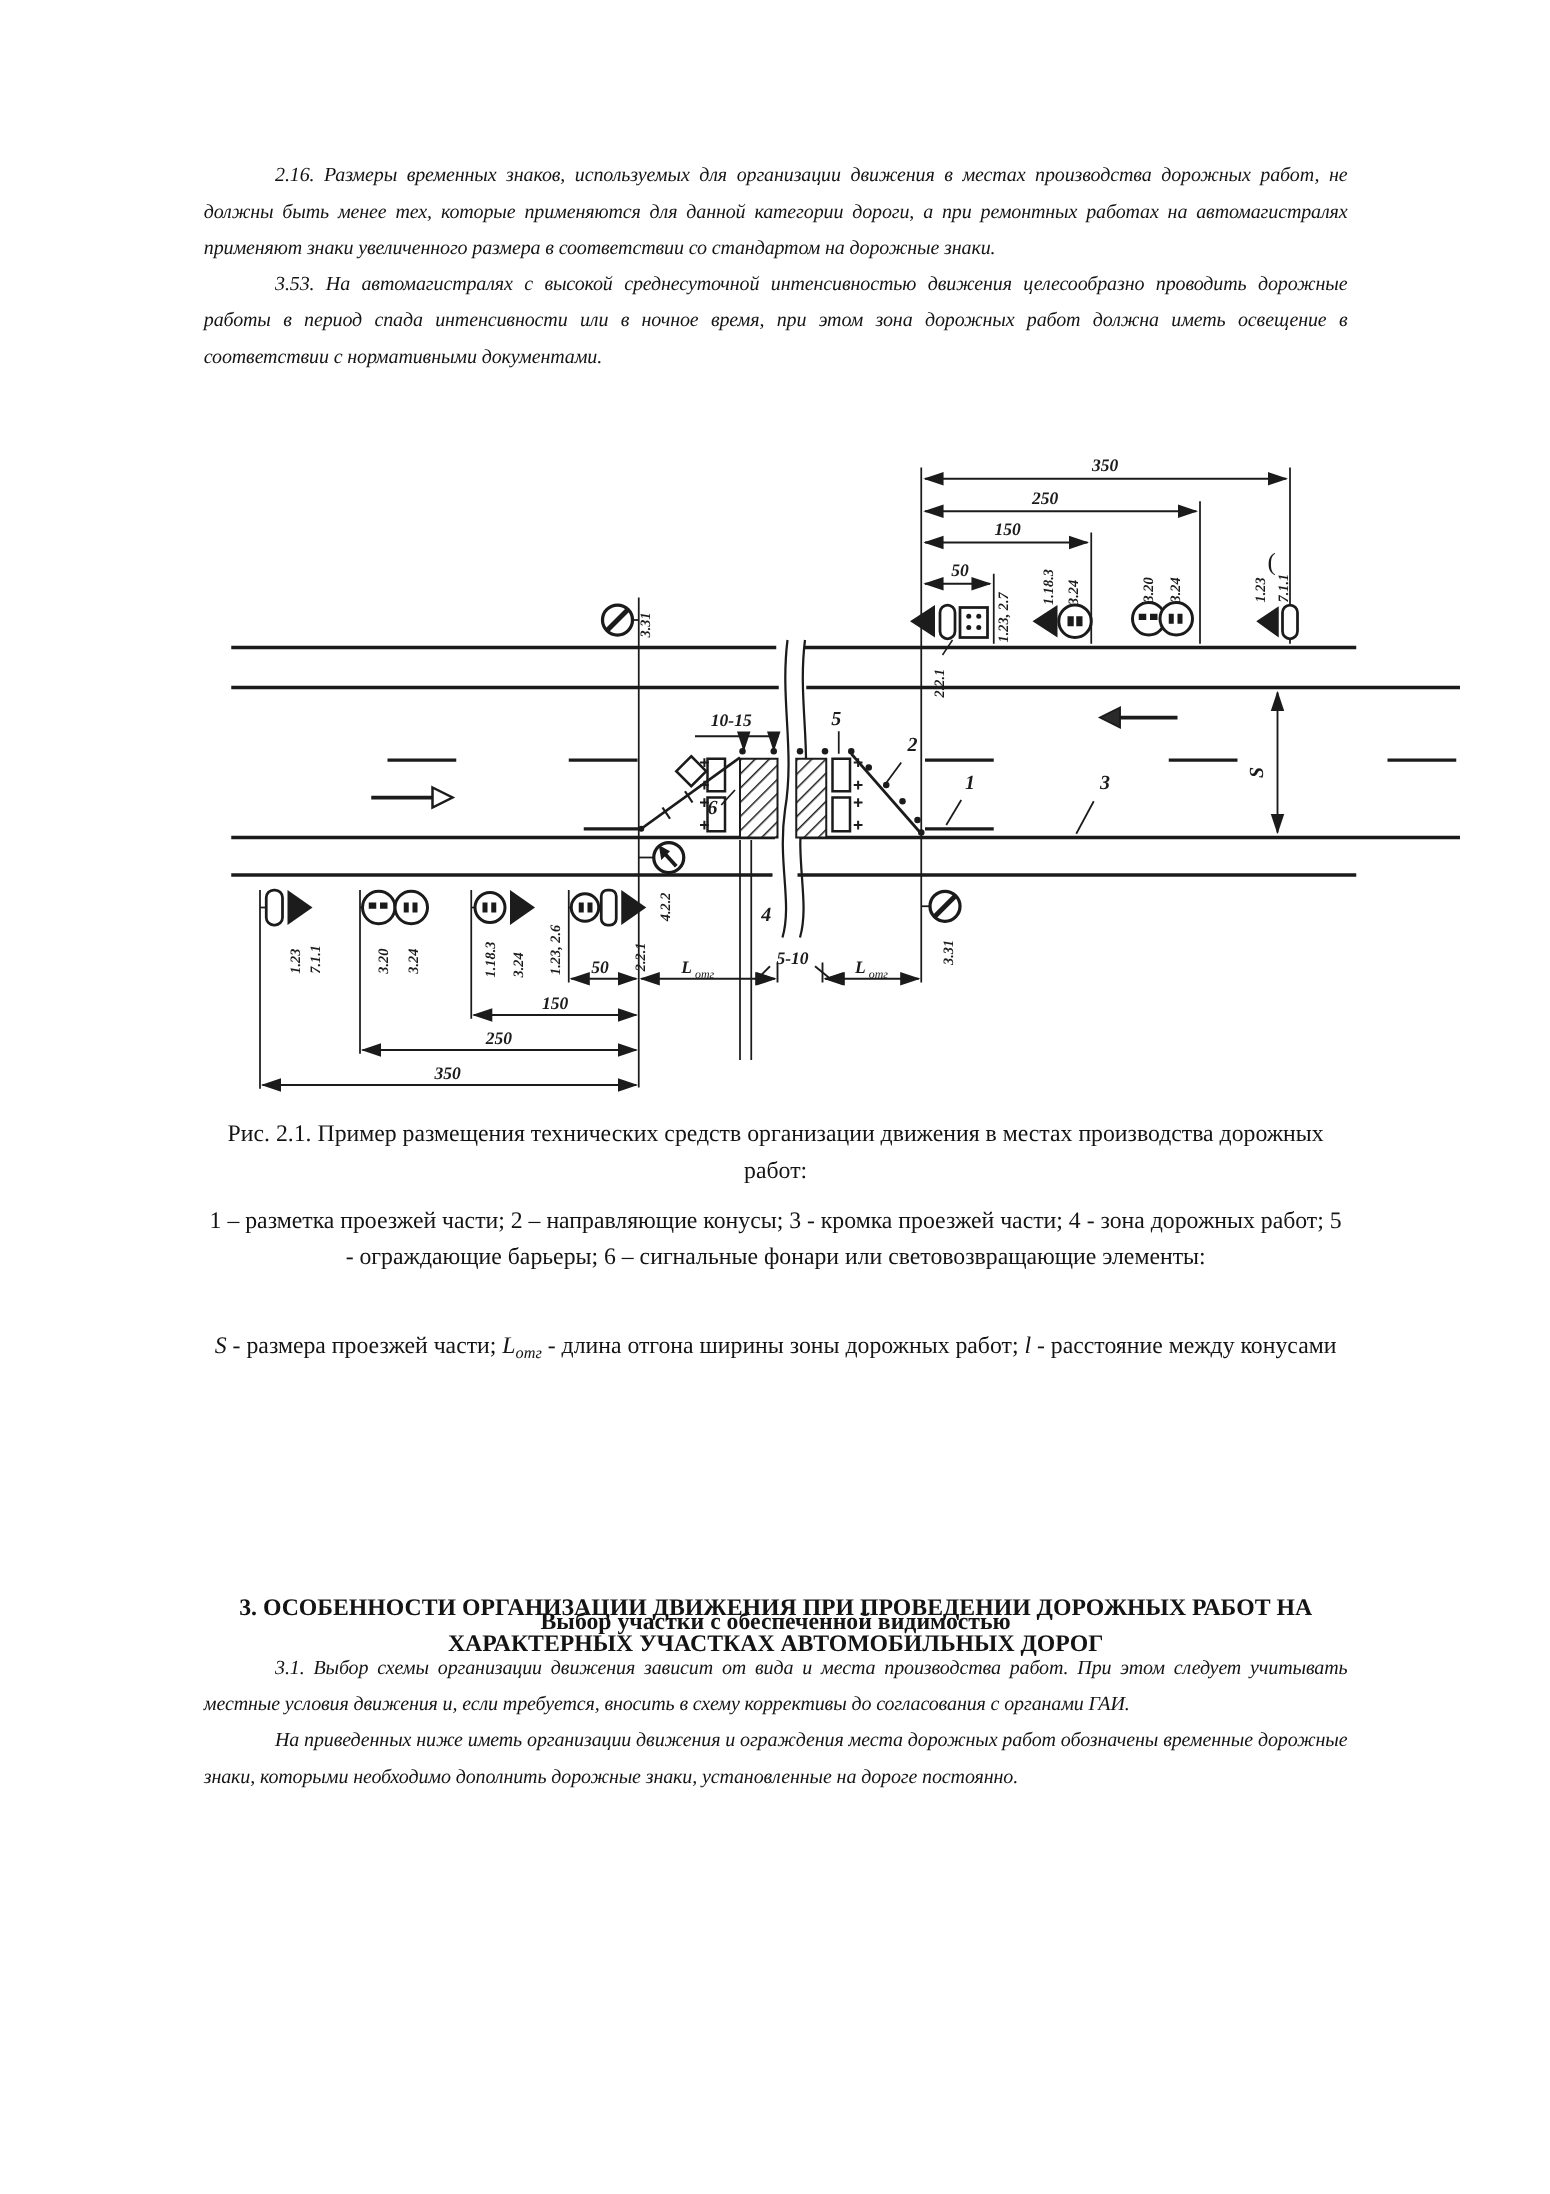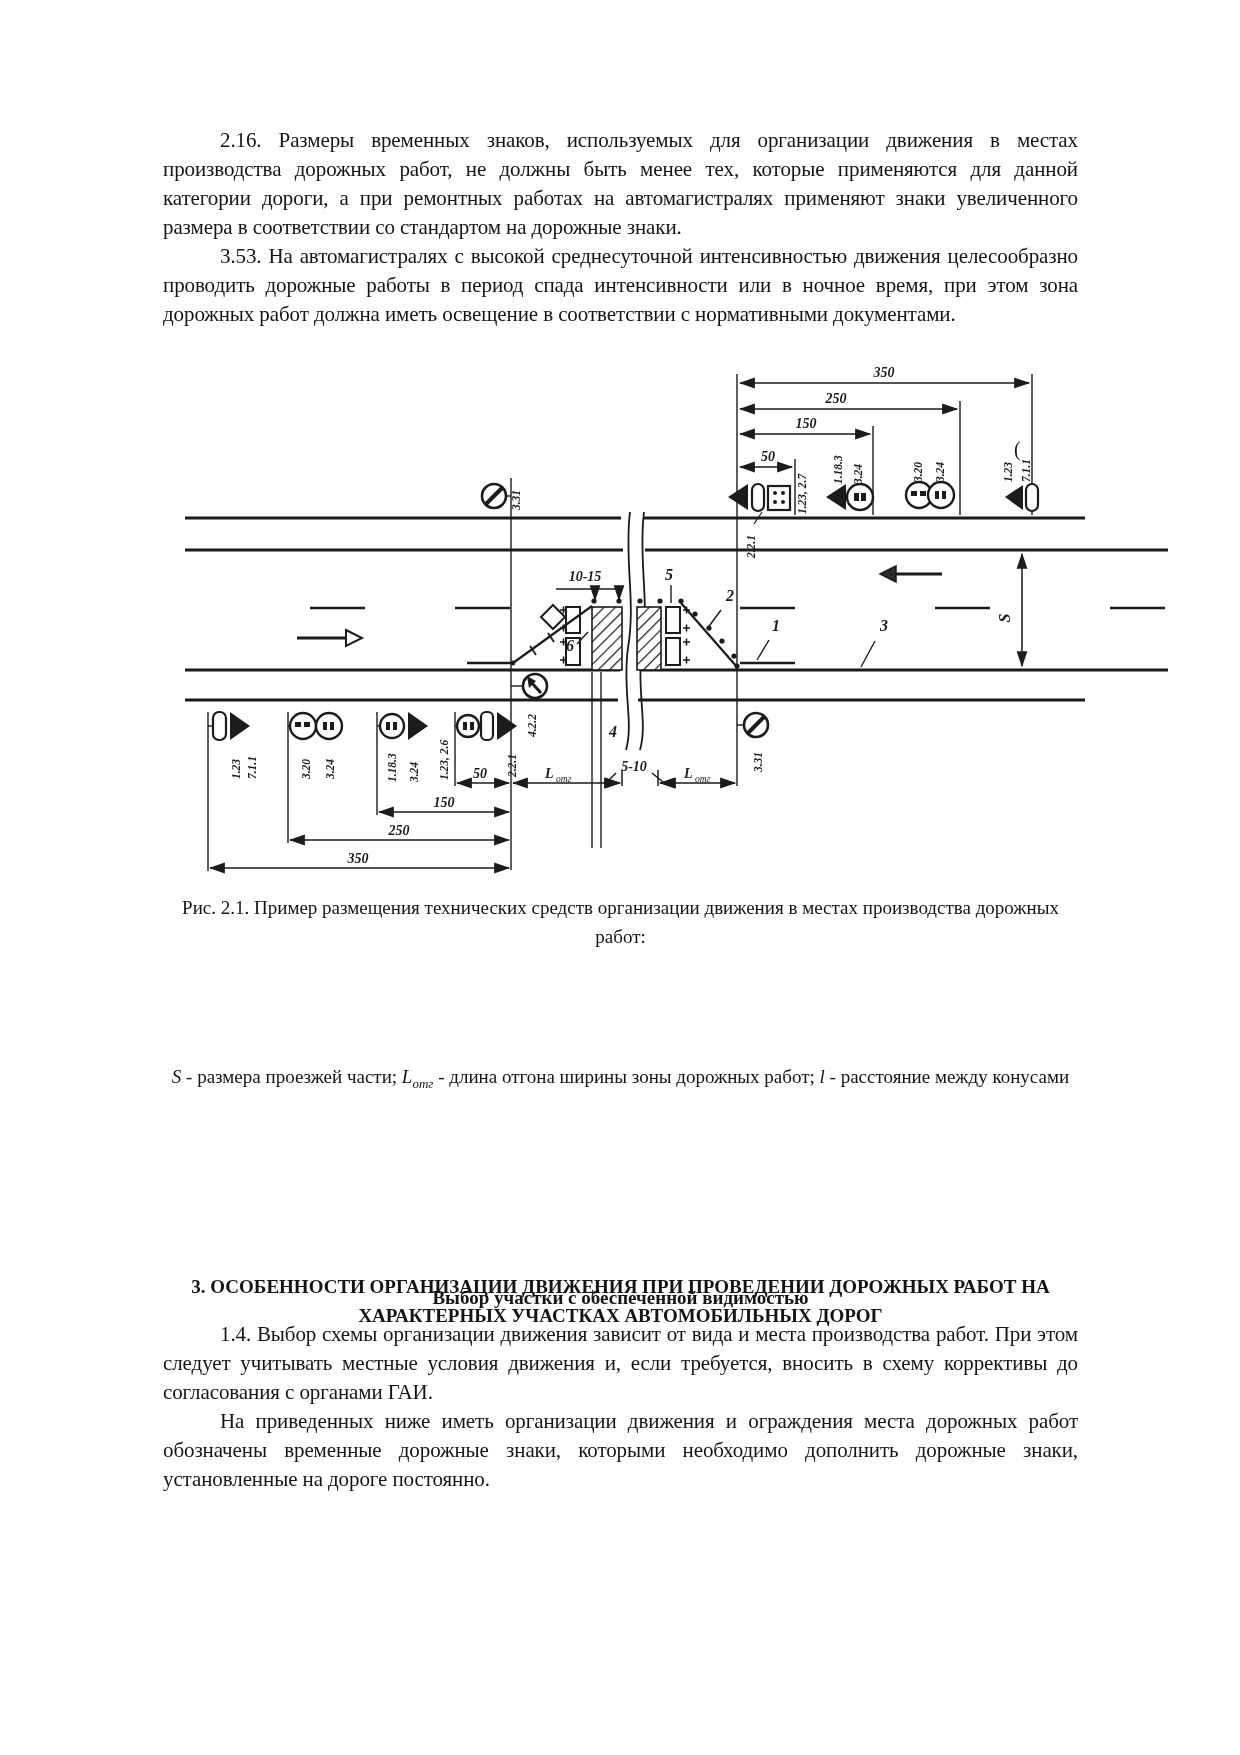--- a/index.html
+++ b/index.html
@@ -3,22 +3,23 @@
 <meta charset="utf-8">
 <style>
   html,body { margin:0; padding:0; background:#e8e8e8; }
   .page {
     position:relative; width:1240px; height:1755px; margin:0 auto;
     background:#ffffff; color:#141414; overflow:hidden;
     font-family:"Liberation Serif", serif;
   }
   .textblock {
     position:absolute; left:163px; width:915px;
-    font-size:21px; line-height:29px; text-align:justify;
+    font-size:16px; line-height:29px; text-align:justify;
     letter-spacing:-0.1px;
+    font-style:italic;
   }
   .textblock p { margin:0; text-indent:57px; }
   .centerblock {
     position:absolute; left:163px; width:915px;
     font-size:19px; line-height:29px; text-align:center;
   }
   .bold { font-weight:bold; }
   .it { font-style:italic; }
   .sub { font-size:13px; vertical-align:sub; }
   svg text { font-family:"Liberation Serif", serif; fill:#1b1b1b; }
@@ -302,26 +303,27 @@
       <text x="556" y="782" font-size="9.5" font-style="italic">отг</text>
     </g>
     <g>
       <text class="dimnum" x="684" y="778">L</text>
       <text x="695" y="782" font-size="9.5" font-style="italic">отг</text>
     </g>
   </svg>
 
   <div class="centerblock" style="top:893px;">Рис. 2.1. Пример размещения технических средств организации движения в местах производства дорожных работ:</div>
 
+  <div class="centerblock" style="top:962px;">1 – разметка проезжей части; 2 – направляющие конусы; 3 - кромка проезжей части; 4 - зона дорожных работ; 5 - ограждающие барьеры; 6 – сигнальные фонари или световозвращающие элементы:</div>
 
   <div class="centerblock" style="top:1062px;">
     <span class="it">S</span><span> - размера проезжей части; </span><span class="it">L</span><span class="it sub">отг</span><span> - длина отгона ширины зоны дорожных работ; </span><span class="it">l</span><span> - расстояние между конусами</span>
   </div>
 
   <div class="centerblock bold" style="top:1272px;">3. ОСОБЕННОСТИ ОРГАНИЗАЦИИ ДВИЖЕНИЯ ПРИ ПРОВЕДЕНИИ ДОРОЖНЫХ РАБОТ НА ХАРАКТЕРНЫХ УЧАСТКАХ АВТОМОБИЛЬНЫХ ДОРОГ</div>
   <div class="centerblock bold" style="top:1283px;">Выбор участки с обеспеченной видимостью</div>
 
   <div class="textblock" style="top:1320px;">
-    <p>1.4. Выбор схемы организации движения зависит от вида и места производства работ. При этом следует учитывать местные условия движения и, если требуется, вносить в схему коррективы до согласования с органами ГАИ.</p>
+    <p>3.1. Выбор схемы организации движения зависит от вида и места производства работ. При этом следует учитывать местные условия движения и, если требуется, вносить в схему коррективы до согласования с органами ГАИ.</p>
     <p>На приведенных ниже иметь организации движения и ограждения места дорожных работ обозначены временные дорожные знаки, которыми необходимо дополнить дорожные знаки, установленные на дороге постоянно.</p>
   </div>
 
 </div>
 
 </body></html>

